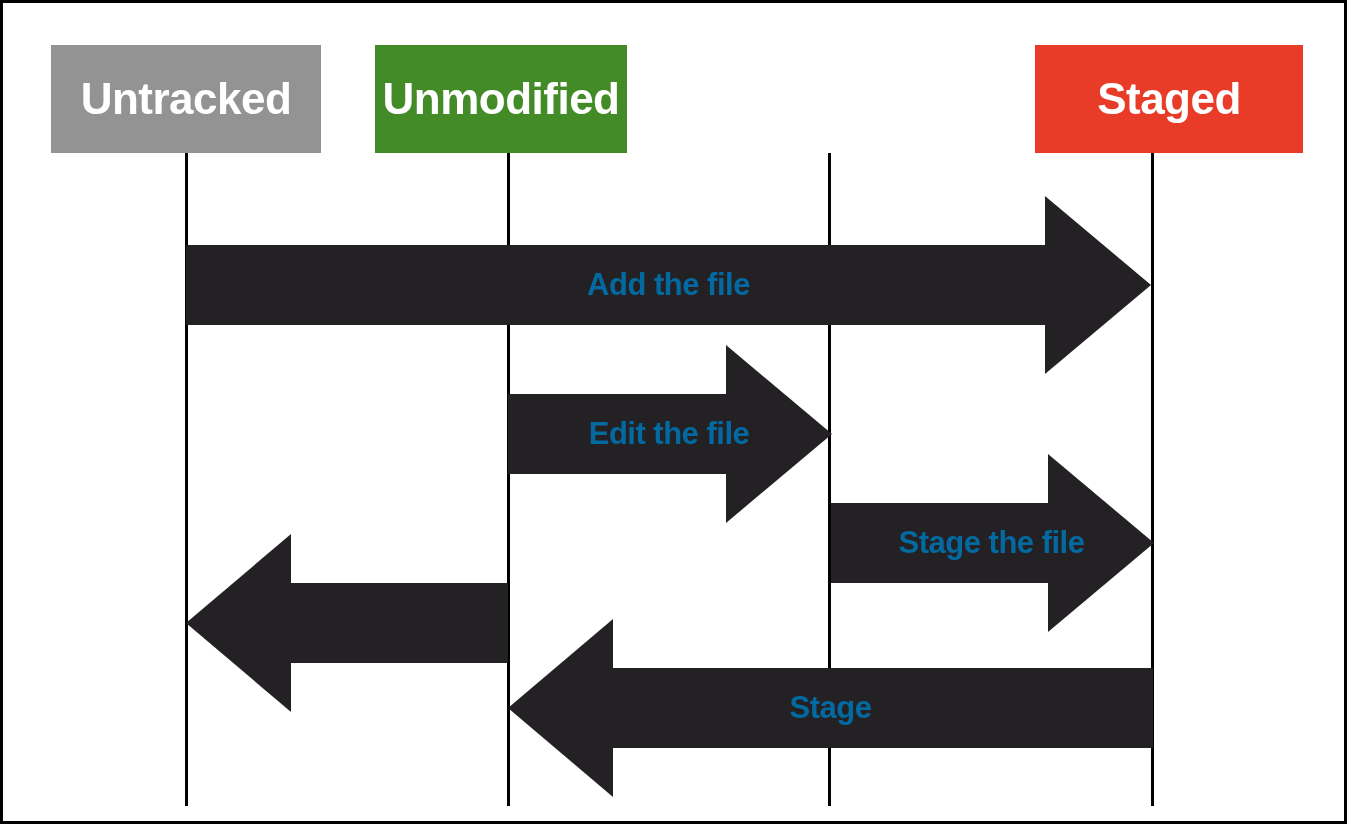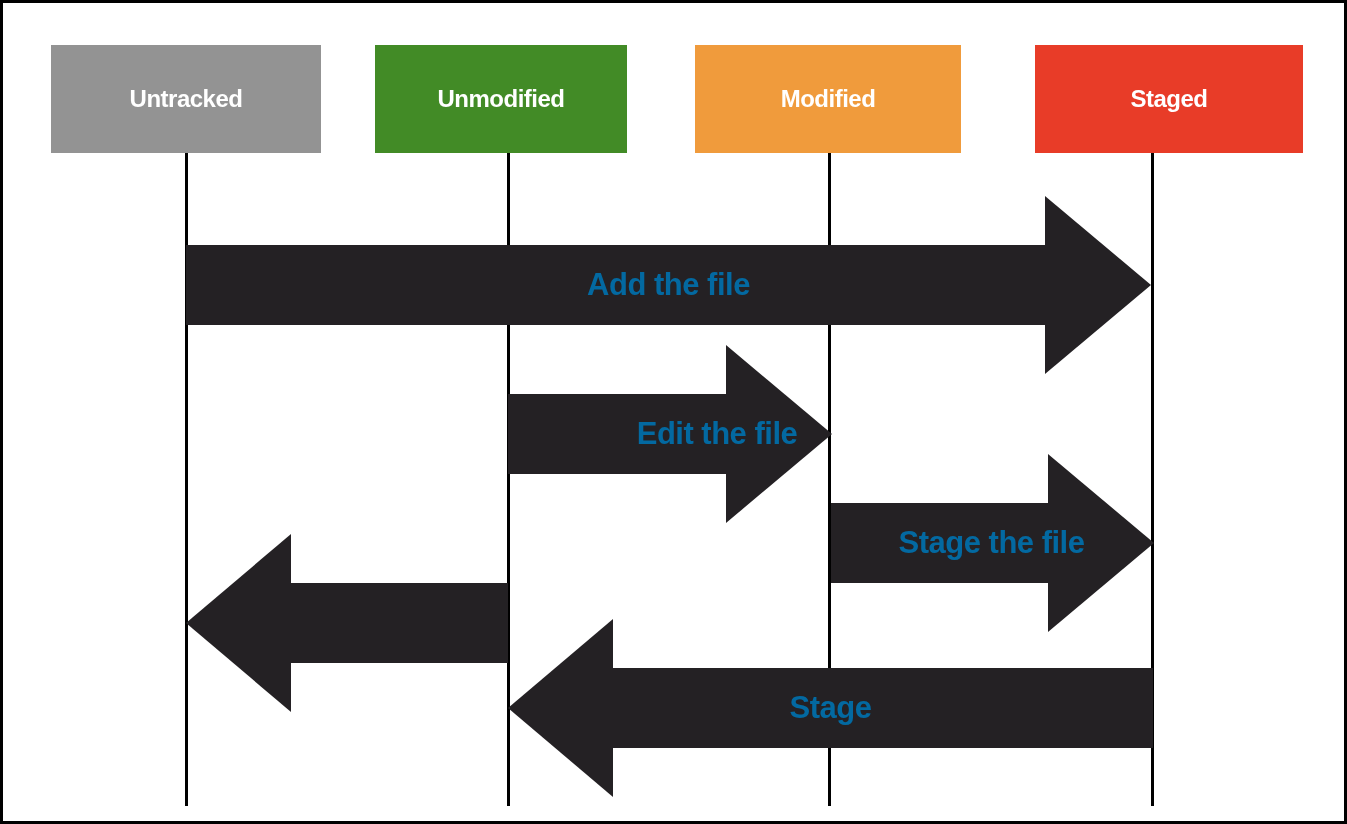--- a/index.html
+++ b/index.html
@@ -13,21 +13,21 @@
     box-sizing:border-box;
     border:3px solid #000;
     background:#fff;
     overflow:hidden;
     font-family:"Liberation Sans","DejaVu Sans",sans-serif;
   }
   
   .state{
     position:absolute;top:42px;height:108px;
     display:flex;align-items:center;justify-content:center;
-    color:#fff;font-weight:bold;font-size:24px;
+    color:#fff;font-weight:bold;font-size:44px;
     letter-spacing:-0.5px;
   }
   .state.s0{left:48px;width:270px;}
   .state.s1{left:372px;width:252px;}
   .state.s2{left:692px;width:266px;}
   .state.s3{left:1016px;width:268px;margin-left:16px;}
   
   .lifeline{
     position:absolute;top:150px;height:653px;width:3px;
     background:var(--line);
@@ -49,21 +49,21 @@
     color:#0369a1;font-weight:bold;font-size:31px;
     letter-spacing:-0.5px;
   }
   
   .shaft.a0{left:183px;top:242px;width:859px;}
   .head.a0{left:1042px;top:193px;}
   .arrow-label.a0{left:183px;top:242px;width:965px;}
   
   .shaft.a1{left:505px;top:391px;width:218px;}
   .head.a1{left:723px;top:342px;}
-  .arrow-label.a1{left:505px;top:391px;width:322px;padding-left:48px;}
+  .arrow-label.a1{left:505px;top:391px;width:322px;}
   
   .shaft.a2{left:828px;top:500px;width:217px;}
   .head.a2{left:1045px;top:451px;}
   .arrow-label.a2{left:828px;top:500px;width:321px;}
   
   .shaft.a3{left:288px;top:580px;width:217px;}
   .head.a3{left:183px;top:531px;}
   .arrow-label.a3{left:183px;top:580px;width:322px;}
   
   .shaft.a4{left:610px;top:665px;width:540px;}
@@ -73,23 +73,20 @@
 </head>
 <body>
 
 <div class="canvas">
 
   <div class="state s0" style="background: rgb(147, 147, 147);">
     <span>Untracked</span>
   </div>
   <div class="state s1" style="background: rgb(66, 139, 38);">
     <span>Unmodified</span>
-  </div>
-  <div class="state s2" style="background: rgb(240, 155, 60);">
-    <span>Modified</span>
   </div>
   <div class="state s3" style="background: rgb(232, 60, 40);">
     <span>Staged</span>
   </div>
 
   <div class="lifeline l0"></div>
   <div class="lifeline l1"></div>
   <div class="lifeline l2"></div>
   <div class="lifeline l3"></div>
 

